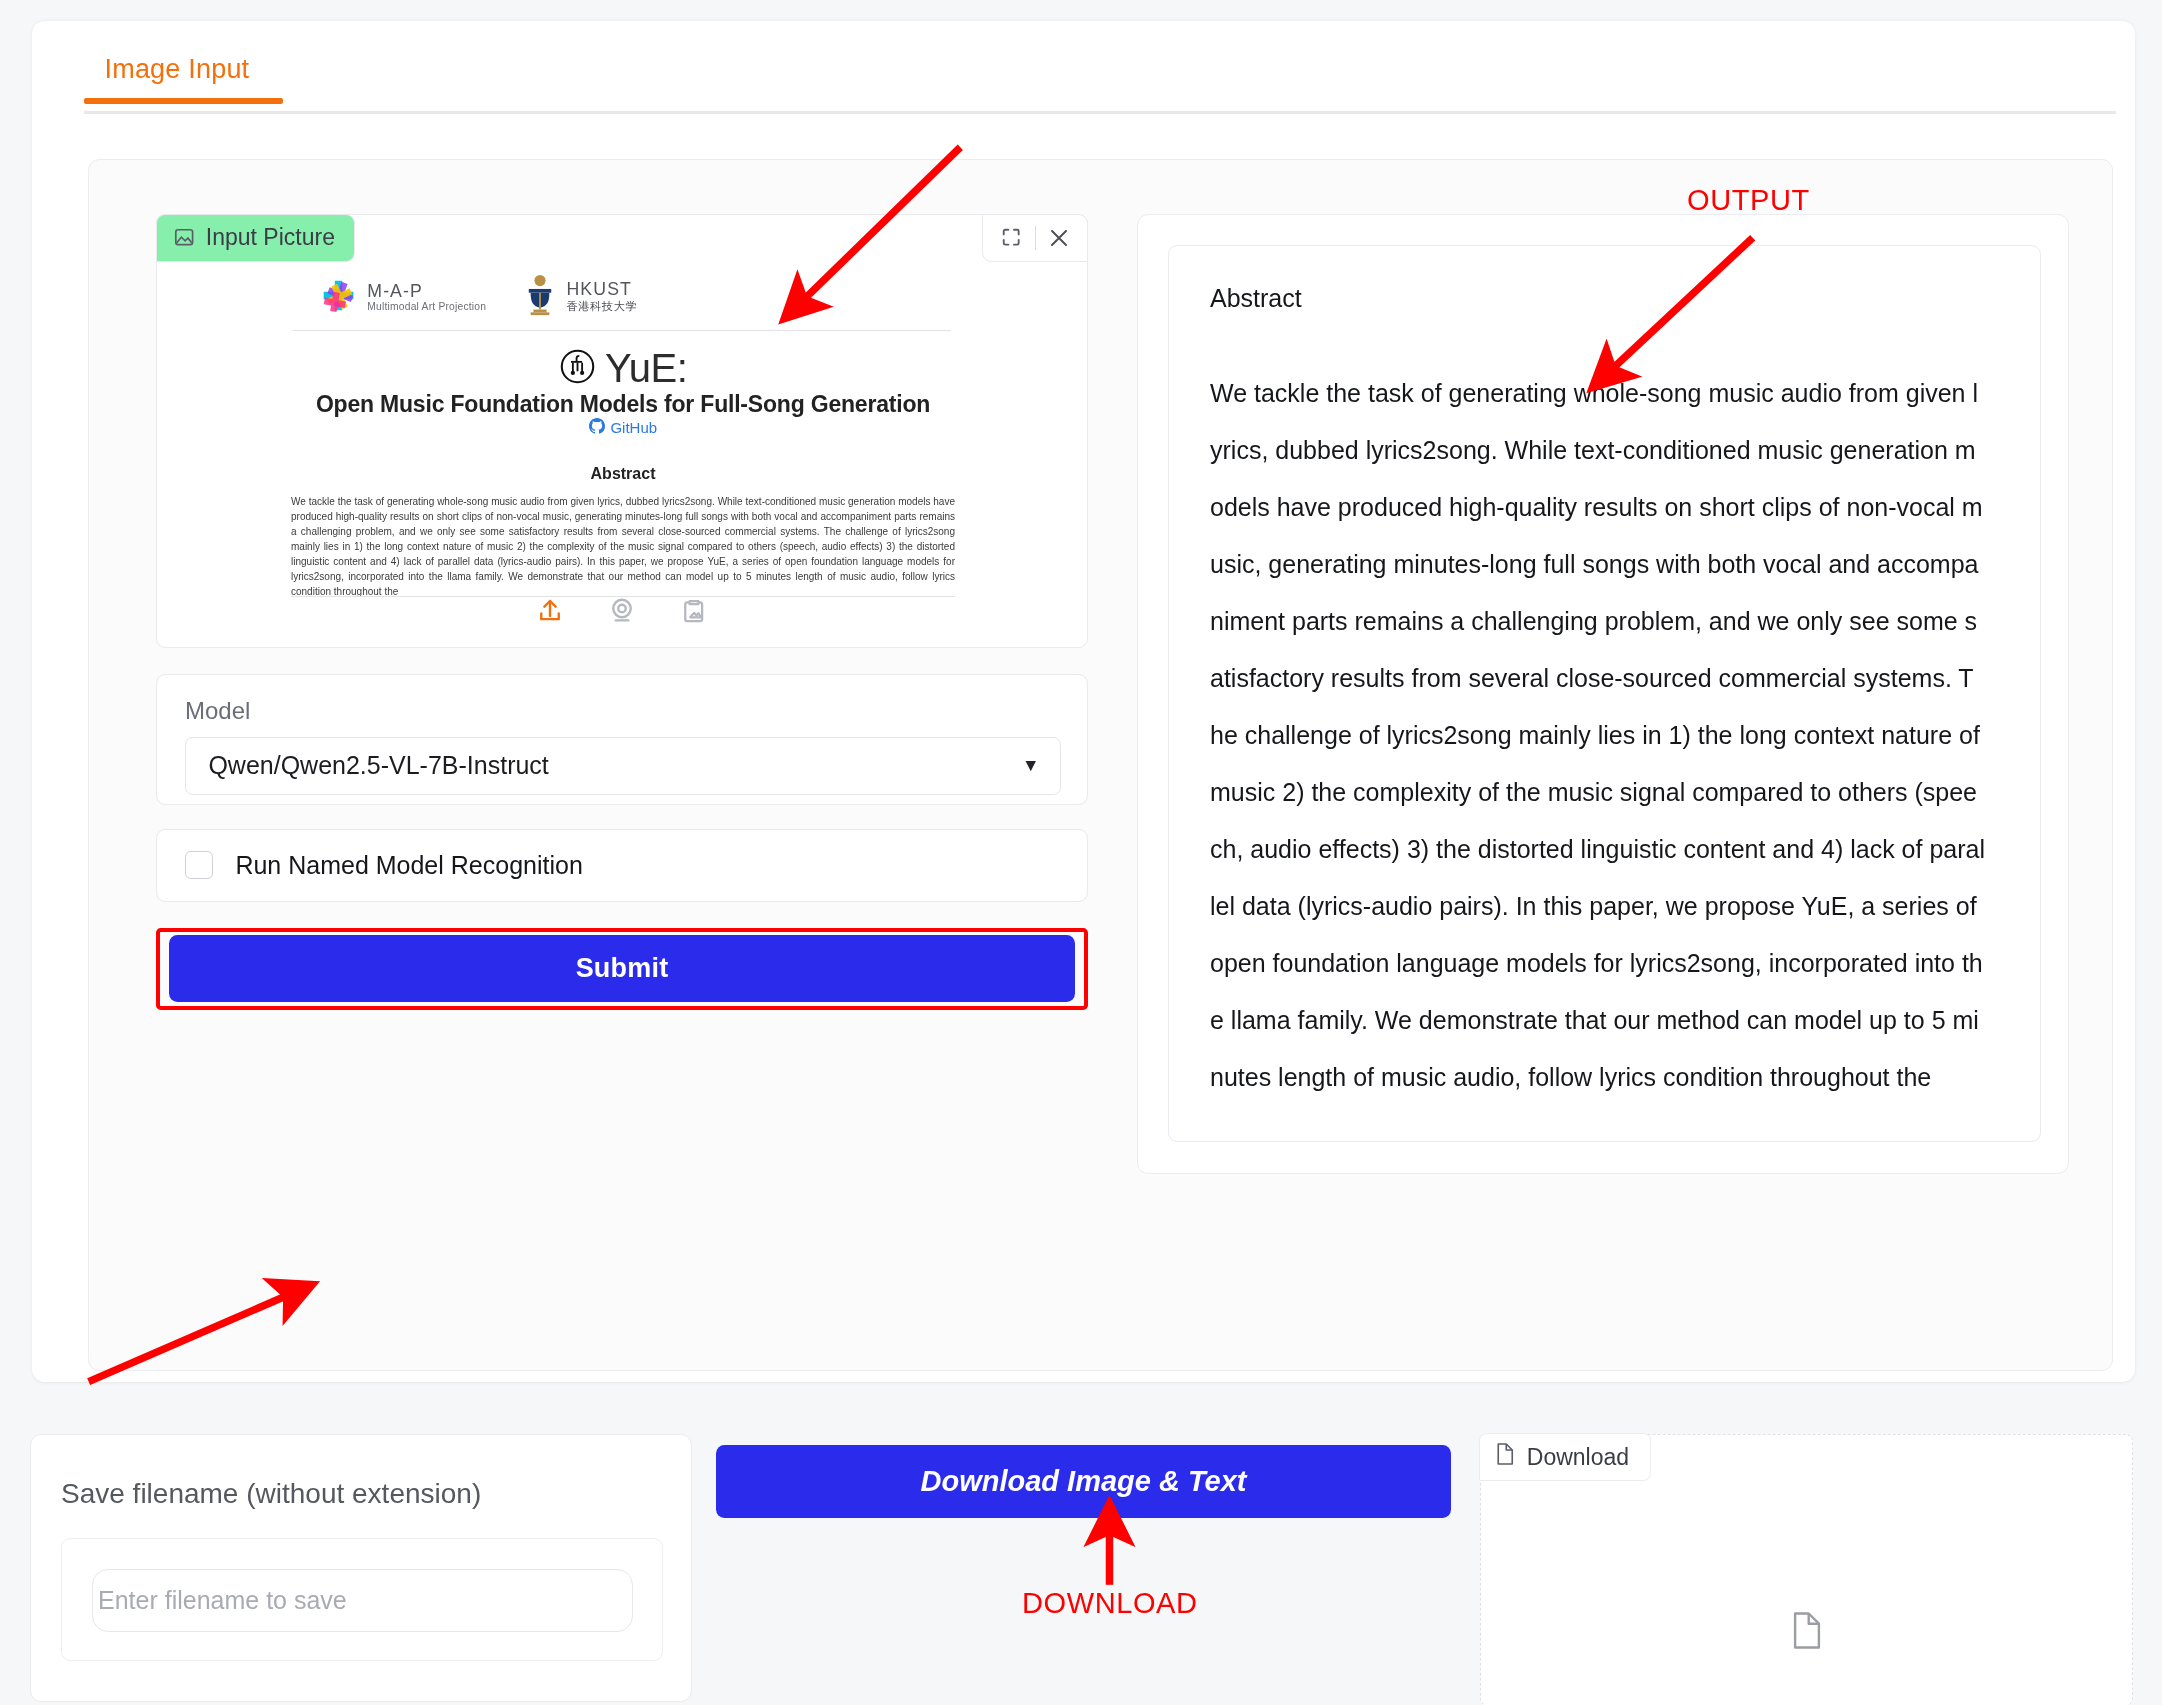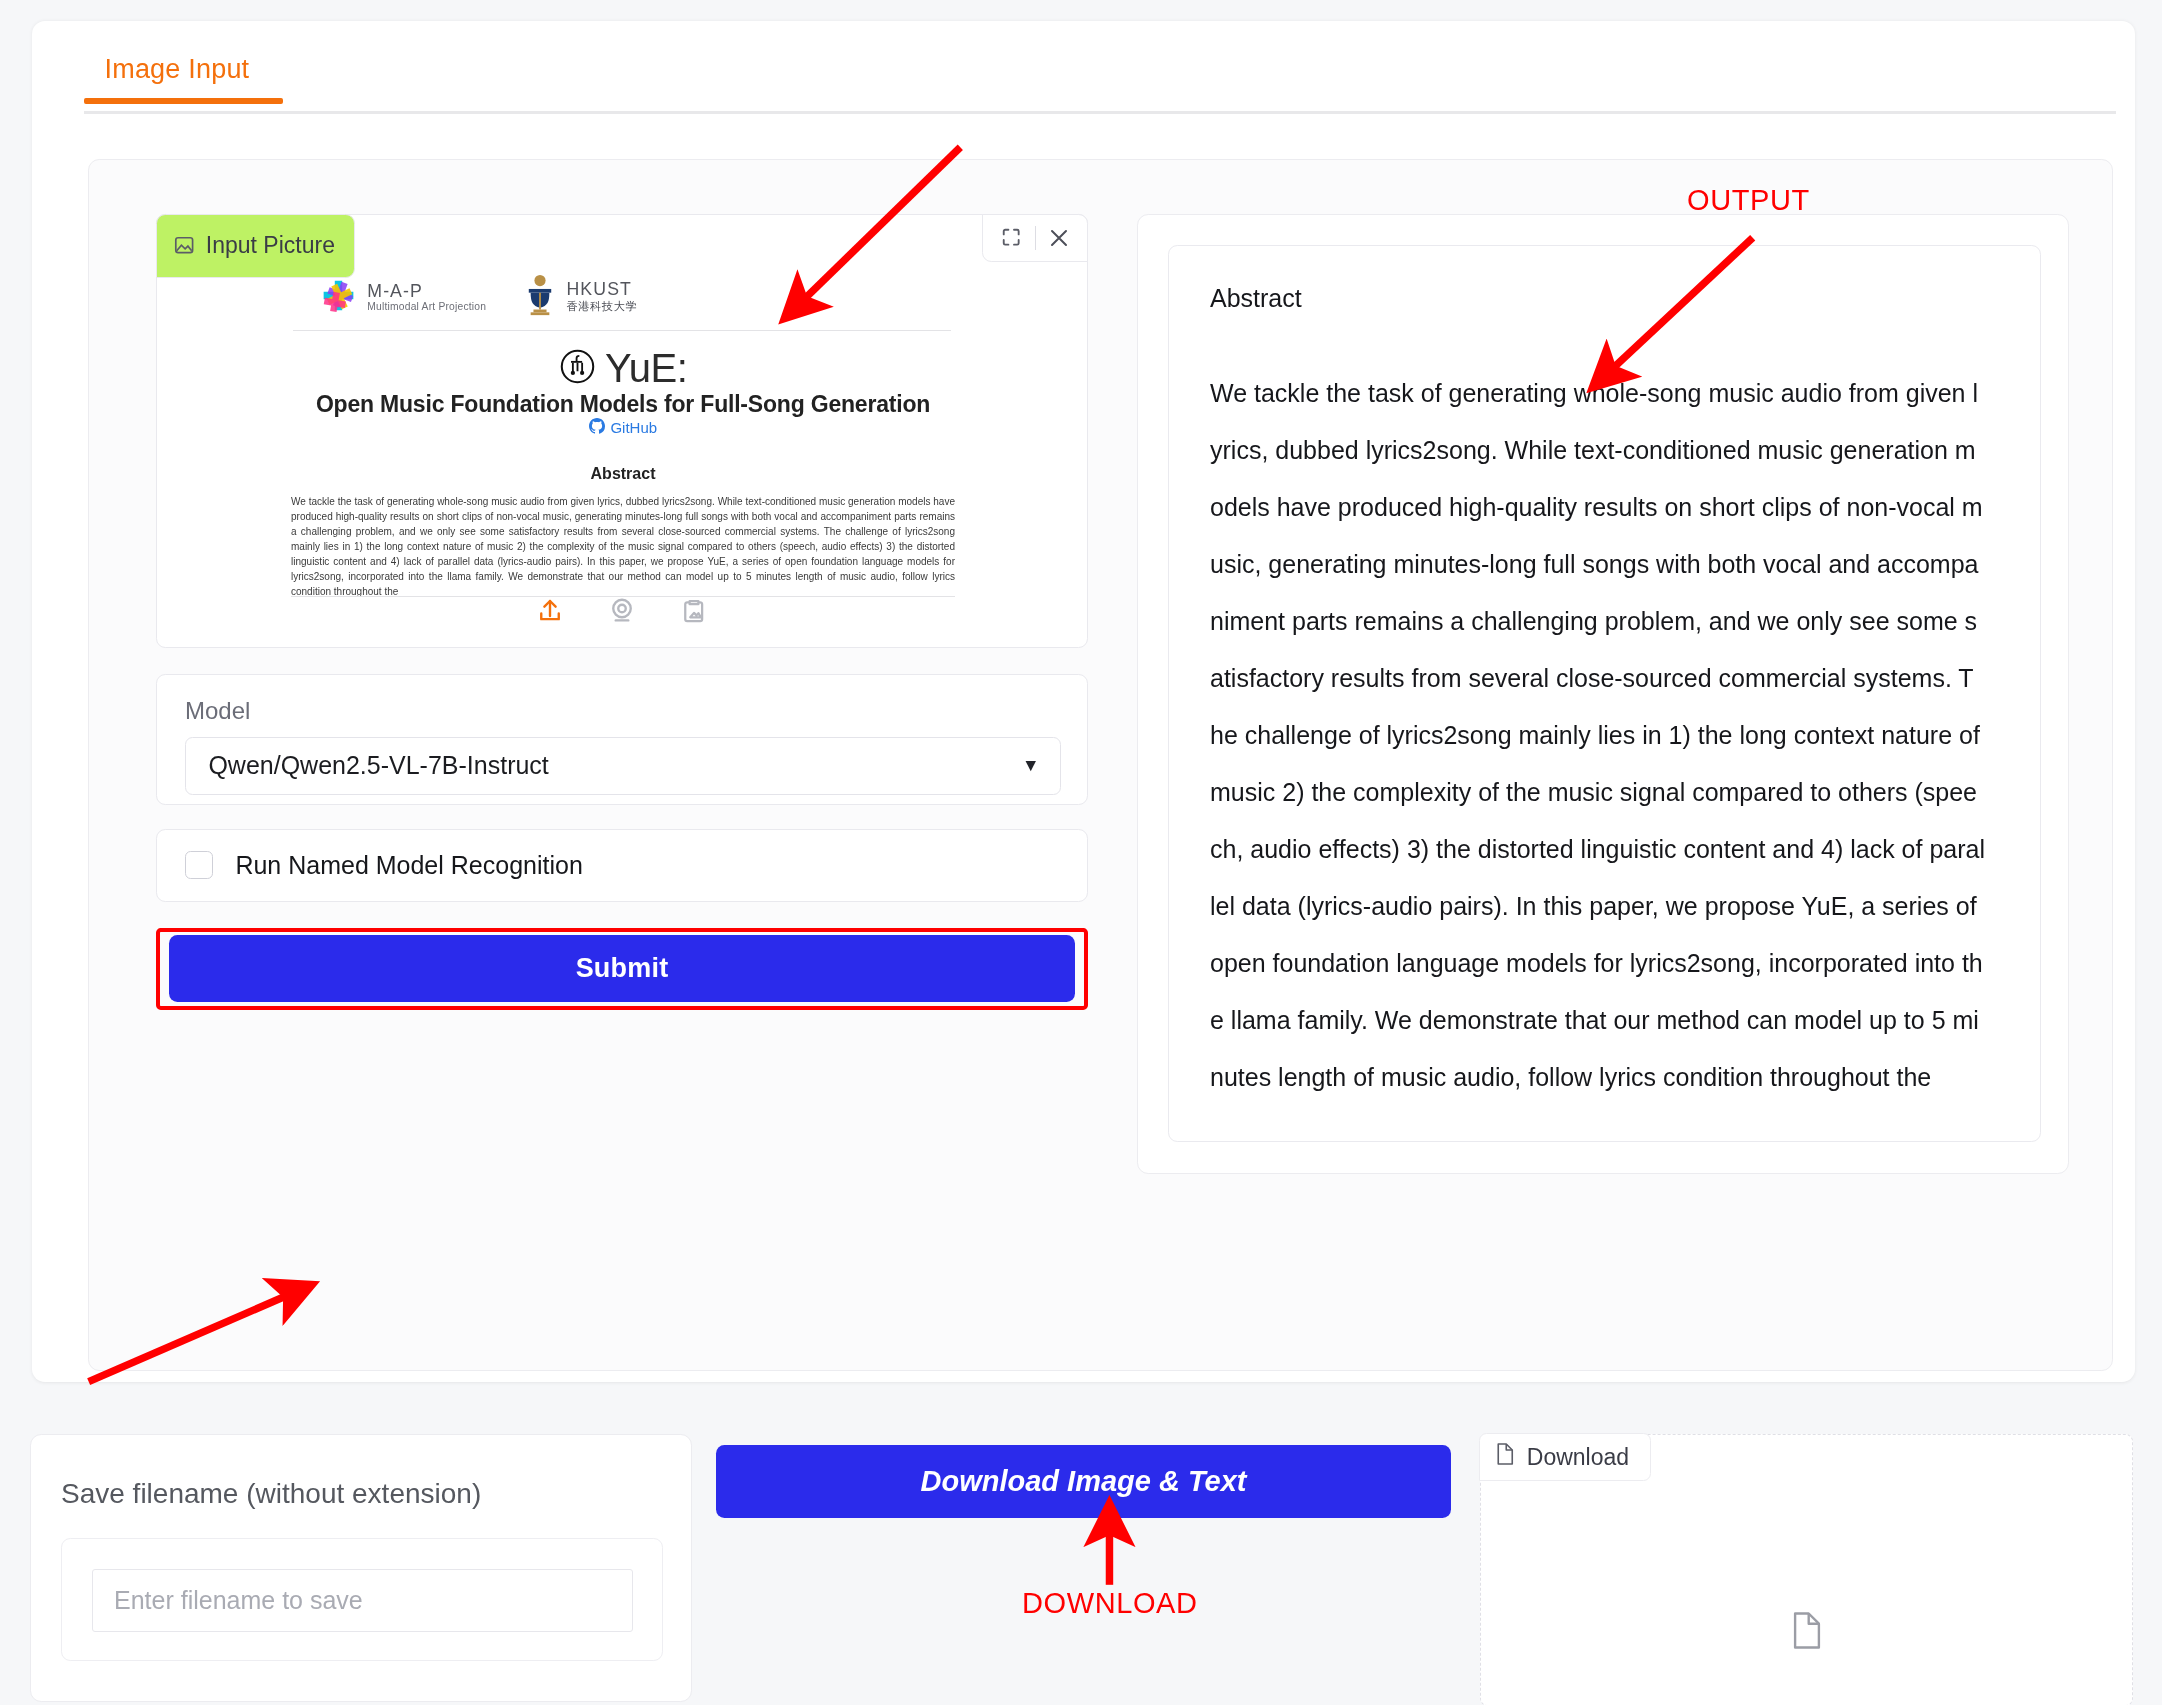--- a/index.html
+++ b/index.html
@@ -51,22 +51,22 @@
   .img-box {
     position: relative;
     width: 932px; height: 434px;
     background: #ffffff;
     border: 0.9px solid #e9e9ee;
     border-radius: 9.3px;
   }
   .comp-label {
     position: absolute; left: -0.9px; top: -0.9px;
     display: flex; align-items: center; gap: 10.3px;
-    height: 64px; padding: 0 18.6px 0 16px;
-    background: #bef264;
+    height: 48px; padding: 0 18.6px 0 16px;
+    background: #86efac;
     border: 0.9px solid #e9e9ee;
     border-radius: 9.3px 9.3px 9.3px 0;
     font-size: 23px; color: #3a3c46;
     z-index: 3;
   }
   .comp-label svg { display: block; }
   .img-tools {
     position: absolute; right: -0.9px; top: -0.9px;
     display: flex; align-items: center; gap: 9.3px;
     height: 48px; padding: 0 14px;
@@ -178,22 +178,22 @@
     position: absolute; left: 30px; top: 26px; width: 662px; height: 268px;
     background: #ffffff; border: 0.9px solid #ececf0; border-radius: 11.2px;
   }
   .save-label { position: absolute; left: 30px; top: 43px; font-size: 28px; color: #55585f; }
   .save-inner {
     position: absolute; left: 30px; top: 103px; width: 602px; height: 123px;
     background: #fff; border: 0.9px solid #eeeef2; border-radius: 9.3px;
   }
   .save-input {
     position: absolute; left: 30px; top: 30px; width: 541px; height: 63px;
-    background: #fff; border: 0.9px solid #e7e7ec; border-radius: 3px;
-    font-size: 25px; color: #16171b; padding: 0 21px;
+    background: #fff; border: 0.9px solid #e7e7ec; border-radius: 16px;
+    font-size: 25px; color: #16171b; padding: 0 5px;
     font-family: "Liberation Sans", sans-serif;
   }
   .save-input::placeholder { color: #a9abb3; }
 
   .dl-btn {
     position: absolute; left: 716px; top: 37px; width: 735px; height: 73px;
     background: #2b2beb; border-radius: 8.4px; border: none;
     color: #fff; font-size: 29px; font-weight: 700;
     display: flex; align-items: center; justify-content: center; font-style: italic;
   }

